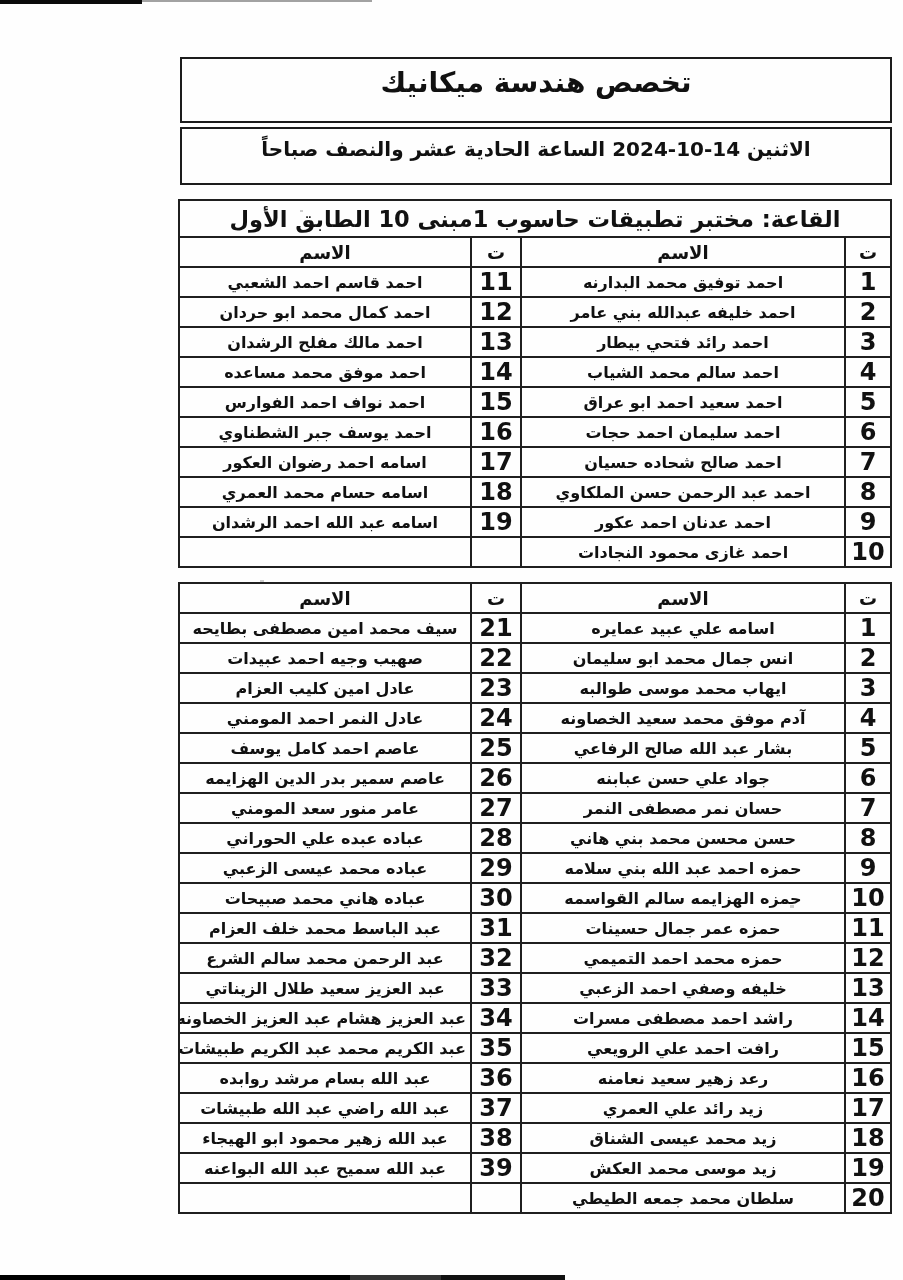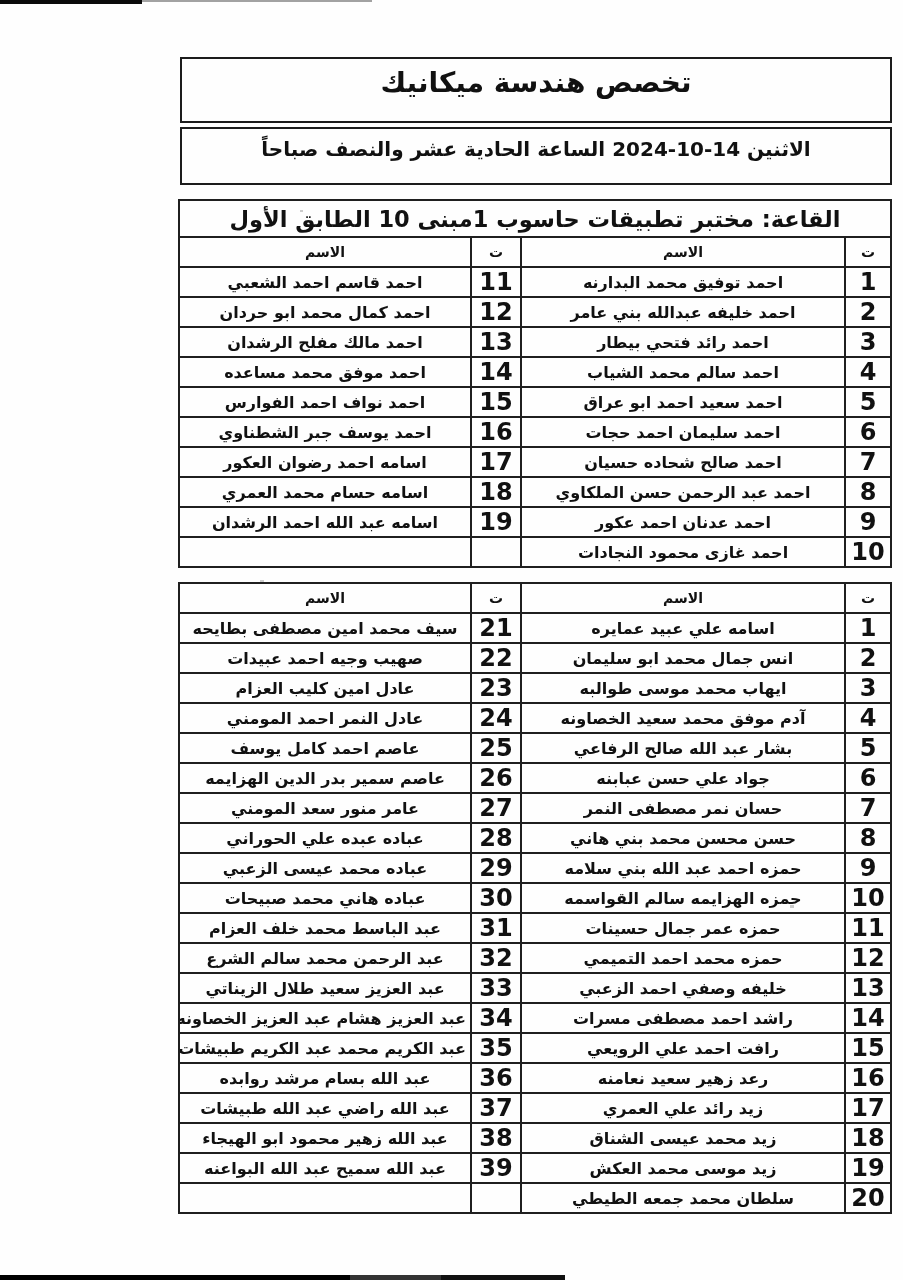--- a/index.html
+++ b/index.html
@@ -79,21 +79,21 @@
     overflow: hidden;
     white-space: nowrap;
   }
   th.room {
     height: 37px;
     font-size: 22.5px;
     border-width: 2.5px;
   }
   tr.cols th {
     height: 30px;
-    font-size: 14px;
+    font-size: 18px;
   }
   td.num { font-size: 24px; }
   td.name { font-size: 16px; }
   tbody tr { height: 28px; }
 </style>
 </head>
 <body>
 
 <div class="page">
 

